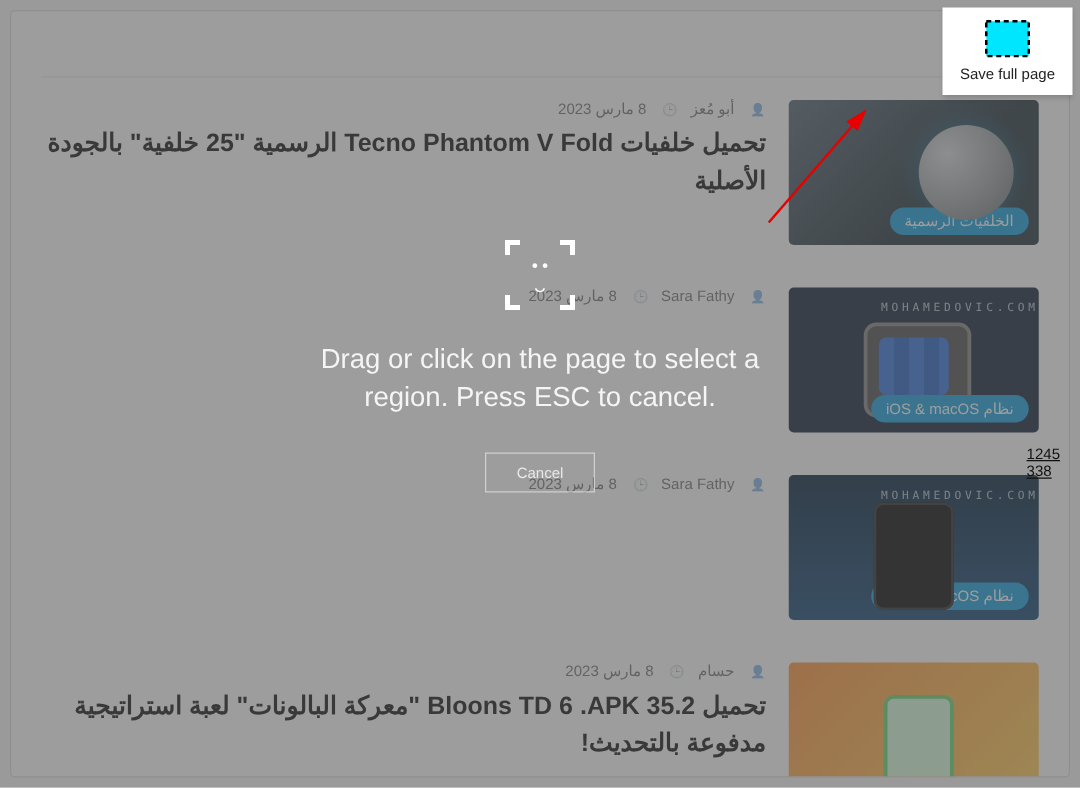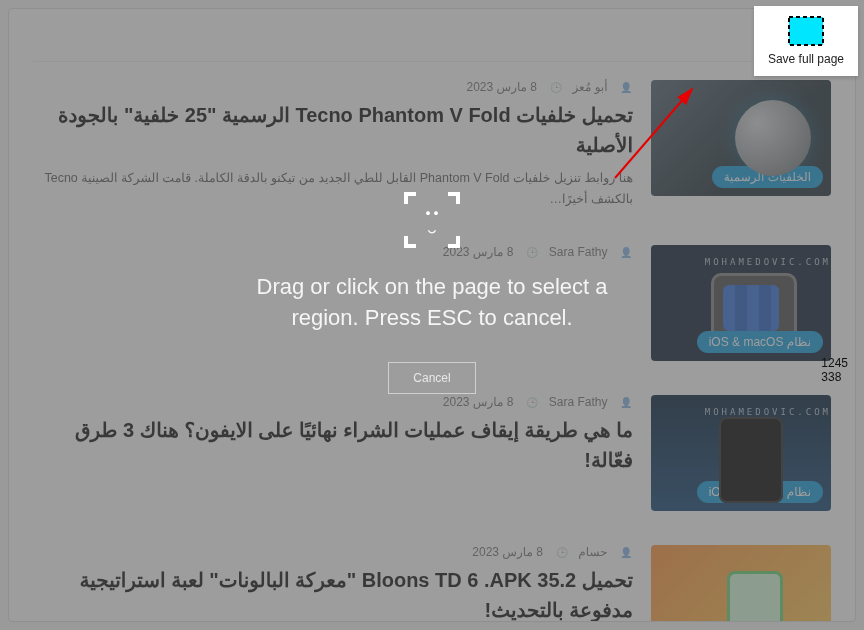--- a/index.html
+++ b/index.html
@@ -38,21 +38,21 @@
   .articles {
     margin-top: 18px;
   }
   .article {
     display: flex;
     flex-direction: row;
     gap: 18px;
     margin-bottom: 34px;
   }
   .thumb {
-    width: 180px;
+    width: 200px;
     height: 116px;
     border-radius: 4px;
     flex-shrink: 0;
     position: relative;
     background: #3b4a55;
     overflow: hidden;
   }
   .thumb.t1 { background: linear-gradient(135deg,#5a6d7a 0%, #2d3b43 60%); }
   .thumb.t1::after {
     content:"";
@@ -221,20 +221,21 @@
     position: absolute;
     z-index: 50;
     top: 356px;
     right: 16px;
     font-size: 12px;
     font-family: Arial;
     color: #111;
     text-align: left;
     direction: ltr;
     line-height: 1.2;
+    text-decoration: underline;
   }
 </style>
 </head>
 <body>
 
 <div class="page-bg">
   <div class="main-card">
     <div class="page-title-ar">دوفيتش</div>
 
     <div class="articles">
@@ -244,21 +245,20 @@
           <div class="badge">الخلفيات الرسمية</div>
         </div>
         <div class="content">
           <div class="meta">
             <span class="sep"></span>
             <span>أبو مُعز</span>
             <span class="da"></span>
             <span>8 مارس 2023</span>
           </div>
           <div class="headline">تحميل خلفيات Tecno Phantom V Fold الرسمية "25 خلفية" بالجودة الأصلية</div>
-          <div class="excerpt">هنا روابط تنزيل خلفيات Phantom V Fold القابل للطي الجديد من تيكنو بالدقة الكاملة. قامت الشركة الصينية Tecno بالكشف أخيرًا…</div>
         </div>
       </div>
 
       <div class="article">
         <div class="thumb t2">
           <div class="brand">MOHAMEDOVIC.COM</div>
           <div class="badge">نظام iOS &amp; macOS</div>
         </div>
         <div class="content">
           <div class="meta">
@@ -275,21 +275,20 @@
           <div class="brand">MOHAMEDOVIC.COM</div>
           <div class="badge">نظام iOS &amp; macOS</div>
         </div>
         <div class="content">
           <div class="meta">
             <span class="sep"></span>
             <span>Sara Fathy</span>
             <span class="da"></span>
             <span>8 مارس 2023</span>
           </div>
-          <div class="headline">ما هي طريقة إيقاف عمليات الشراء نهائيًا على الايفون؟ هناك 3 طرق فعّالة!</div>
         </div>
       </div>
 
       <div class="article">
         <div class="thumb t4"></div>
         <div class="content">
           <div class="meta">
             <span class="sep"></span>
             <span>حسام</span>
             <span class="da"></span>

